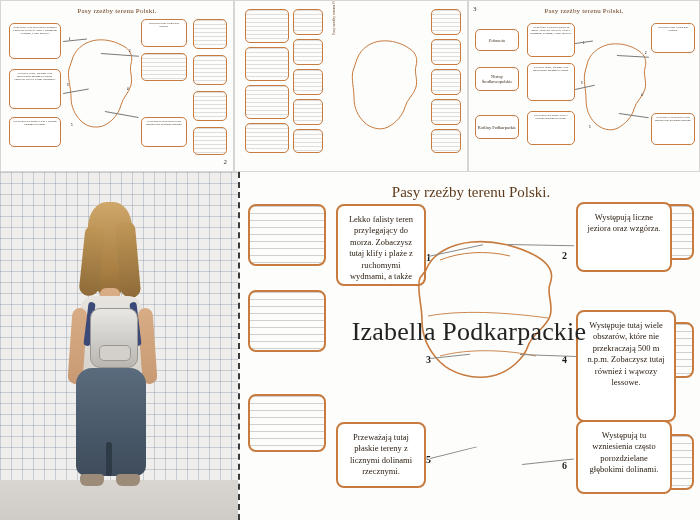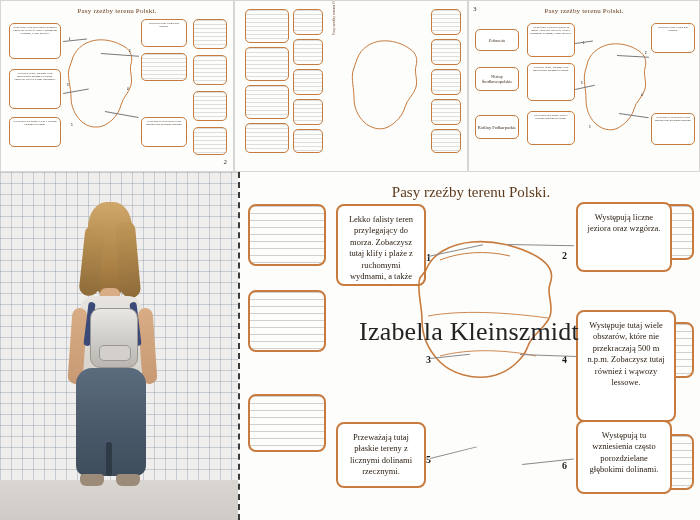--- a/index.html
+++ b/index.html
@@ -437,16 +437,16 @@
 
     <div class="line" style="left:188px; top:84px; width:56px; transform:rotate(-12deg);"></div>
     <div class="line" style="left:268px; top:72px; width:66px; transform:rotate(1deg);"></div>
     <div class="line" style="left:190px; top:186px; width:40px; transform:rotate(-6deg);"></div>
     <div class="line" style="left:280px; top:182px; width:56px; transform:rotate(2deg);"></div>
     <div class="line" style="left:190px; top:286px; width:48px; transform:rotate(-14deg);"></div>
     <div class="line" style="left:282px; top:292px; width:52px; transform:rotate(-6deg);"></div>
   </div>
 
   <div class="watermark">
-    <div class="wm-line">Izabella Kleinszmidt</div>
+    <div class="wm-line">Izabella Podkarpackie</div>
   </div>
 
 </div>
 
 </body></html>

